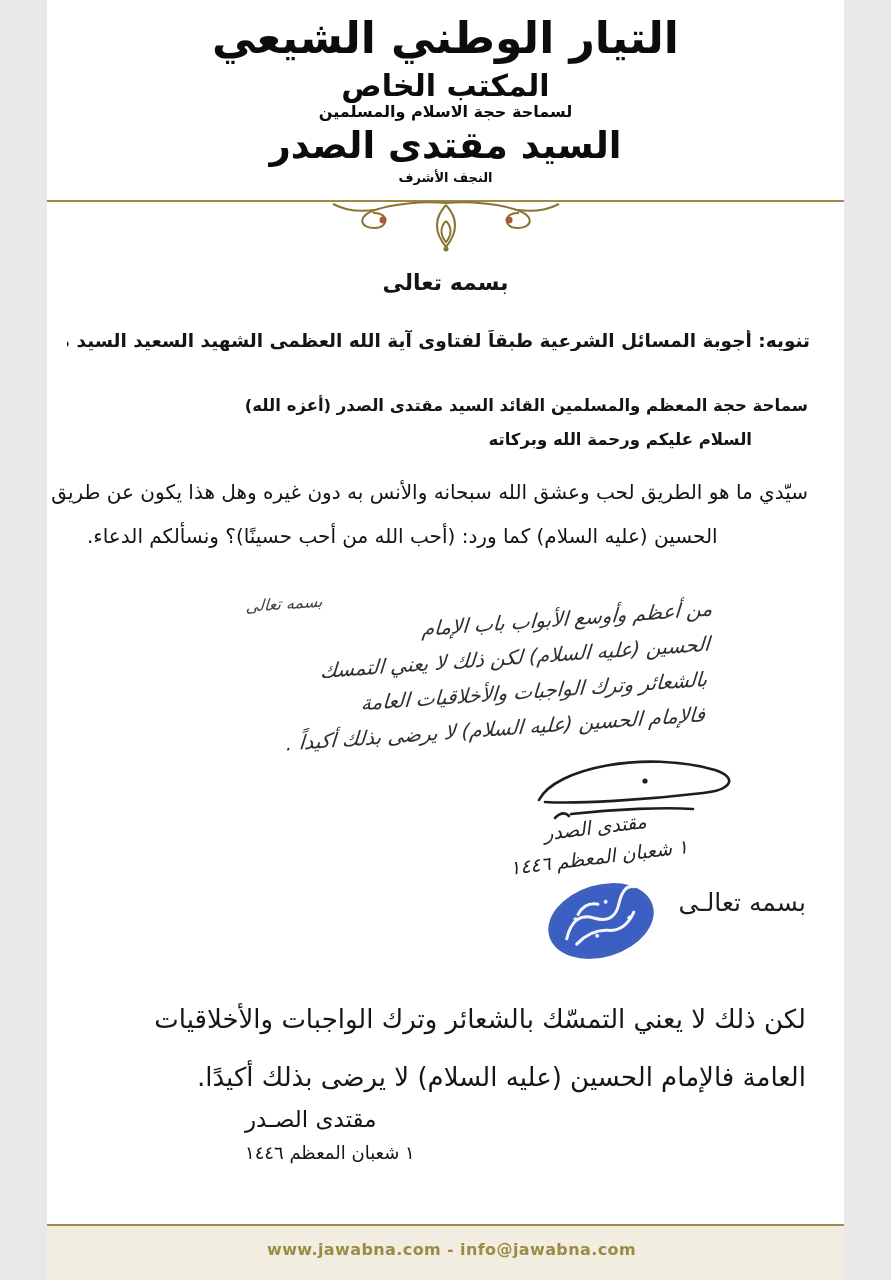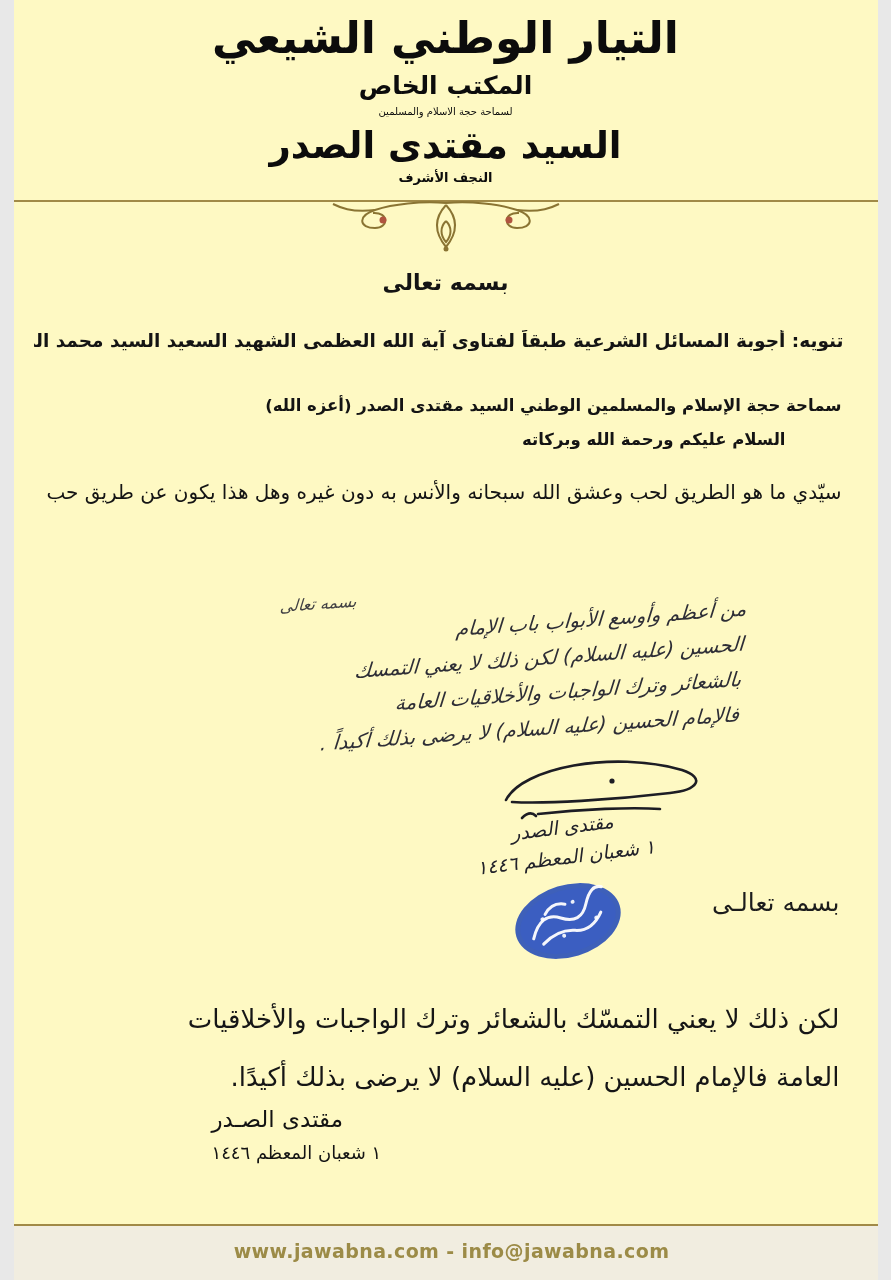--- a/index.html
+++ b/index.html
@@ -1,30 +1,30 @@
 <!DOCTYPE html>
 <html lang="ar" dir="rtl"><head>
 <meta charset="utf-8">
 <style>
   html,body{margin:0;padding:0;background:#e8e8e8;}
   .page{
     position:relative;
-    width:864px;height:1280px;
+    width:797px;height:1280px;
     margin:0 auto;
-    background:#fef9c3;
+    background:#ffffff;
     font-family:"DejaVu Sans",sans-serif;
     color:#141414;
     direction:rtl;
     overflow:hidden;
   }
   
   .masthead{position:absolute;top:6px;left:0;right:0;text-align:center;color:#0c0c0c;}
   .org-title{font-size:44px;font-weight:700;line-height:64px;letter-spacing:-1px;}
-  .office{font-size:25px;font-weight:700;line-height:32px;}
-  .eminence{font-size:10px;font-weight:400;line-height:20px;}
+  .office{font-size:30px;font-weight:700;line-height:32px;}
+  .eminence{font-size:16px;font-weight:700;line-height:20px;}
   .sayyid-name{font-size:37px;font-weight:700;line-height:48px;letter-spacing:-1px;}
   .city{font-size:13px;font-weight:700;line-height:16px;}
   
   .divider-line{position:absolute;top:200px;left:0;right:0;border-top:2px solid #a18a47;}
   .ornament{position:absolute;top:201px;left:50%;transform:translateX(-50%);}
   
   .basmala-top{position:absolute;top:270px;left:0;right:0;text-align:center;font-size:22px;font-weight:700;}
   .notice{position:absolute;top:330px;right:34px;left:20px;font-size:18.5px;font-weight:700;white-space:nowrap;text-align:right;overflow:hidden;}
   .addressee{position:absolute;top:396px;right:36px;font-size:16.5px;font-weight:700;}
   .salutation{position:absolute;top:430px;right:92px;font-size:16.5px;font-weight:700;}
@@ -55,21 +55,21 @@
   .ans-l2{top:1004px;}
   .ans-l3{top:1062px;}
   .signed{position:absolute;top:1106px;left:198px;width:205px;text-align:left;}
   .signed-name{font-size:23px;font-weight:500;letter-spacing:1px;}
   .signed-date{font-size:18px;margin-top:10px;}
   
   .footer-line{position:absolute;top:1224px;left:0;right:0;border-top:2px solid #a18a47;}
   .footer-band{position:absolute;top:1226px;left:0;right:0;height:54px;background:#f1ede0;}
   .footer-contact{
     position:absolute;top:1240px;left:12px;right:0;text-align:center;
-    direction:ltr;font-size:19px;font-weight:600;color:#9c8b47;letter-spacing:.4px;
+    direction:ltr;font-size:16px;font-weight:600;color:#9c8b47;letter-spacing:.4px;
   }
 </style>
 </head>
 <body>
 
 <div class="page">
 
   <div class="masthead">
     <div class="org-title">التيار الوطني الشيعي</div>
     <div class="office">المكتب الخاص</div>
@@ -91,24 +91,25 @@
       </g>
       <circle cx="52" cy="19" r="3.5" fill="#b0543f"></circle>
       <circle cx="178" cy="19" r="3.5" fill="#b0543f"></circle>
       <circle cx="115" cy="48" r="2.5" fill="#8a7433"></circle>
     </svg>
   </div>
 
   <div class="basmala-top">بسمه تعالى</div>
 
   <div class="notice">تنويه: أجوبة المسائل الشرعية طبقاً لفتاوى آية الله العظمى الشهيد السعيد السيد محمد الصدر (قدس سره)</div>
-  <div class="addressee">سماحة حجة الإسلام والمسلمين الوطني السيد مقتدى الصدر (أعزه الله)</div>
+  <div class="addressee">سماحة حجة المعظم والمسلمين القائد السيد مقتدى الصدر (أعزه الله)</div>
   <div class="salutation">السلام عليكم ورحمة الله وبركاته</div>
 
   <div class="question-l1">سيّدي ما هو الطريق لحب وعشق الله سبحانه والأنس به دون غيره وهل هذا يكون عن طريق حب</div>
+  <div class="question-l2">الحسين (عليه السلام) كما ورد: (أحب الله من أحب حسينًا)؟ ونسألكم الدعاء.</div>
 
   <div class="handwriting">
     <div class="hw-basmala">بسمه تعالى</div>
     <div class="hw-line">من أعظم وأوسع الأبواب باب الإمام</div>
     <div class="hw-line">الحسين (عليه السلام) لكن ذلك لا يعني التمسك</div>
     <div class="hw-line">بالشعائر وترك الواجبات والأخلاقيات العامة</div>
     <div class="hw-line">فالإمام الحسين (عليه السلام) لا يرضى بذلك أكيداً .</div>
   </div>
 
   <div class="signature-svg">

